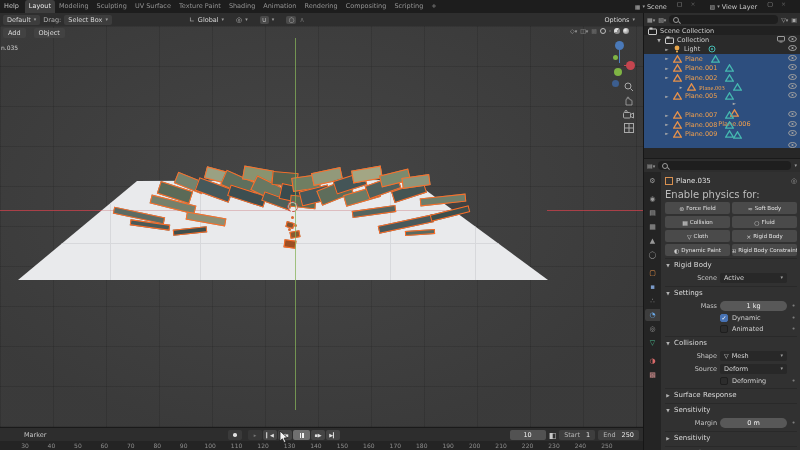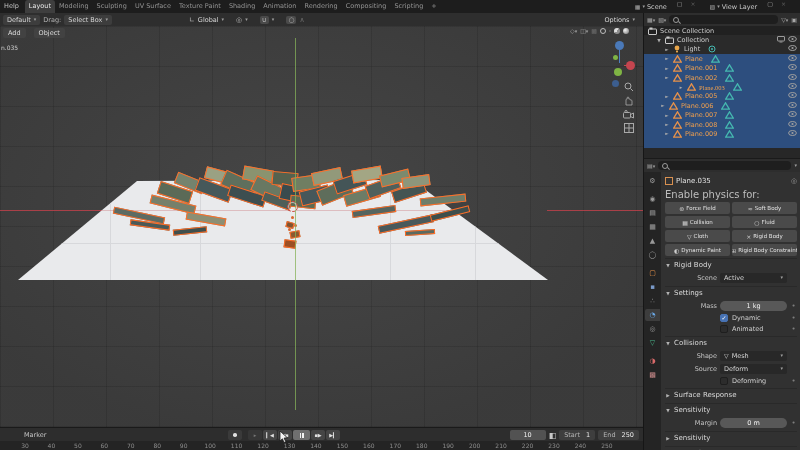--- a/index.html
+++ b/index.html
@@ -461,21 +461,21 @@
             <path d="M4.5 0.8 L8.4 7.2 L0.6 7.2 Z" fill="none" stroke="#45b8b0" stroke-width="1.3"></path>
           </svg>
         </span>
         <span class="ol-right">
           <span><svg width="9" height="6" viewBox="0 0 9 6">
               <ellipse cx="4.5" cy="3" rx="3.9" ry="2.5" fill="none" stroke="#9f9f9f"></ellipse>
               <circle cx="4.5" cy="3" r="1.1" fill="#9f9f9f"></circle>
             </svg></span>
         </span>
       </div>
-      <div class="ol-row selected" style="padding-left: 16px;">
+      <div class="ol-row selected" style="padding-left: 24px; flex-direction: column;">
         <span class="ol-arrow">►</span>
         <span class="ol-icon">
           <svg width="9" height="8" viewBox="0 0 9 8">
             <path d="M4.5 0.8 L8.4 7.2 L0.6 7.2 Z" fill="none" stroke="#e8924a" stroke-width="1.3"></path>
           </svg>
         </span>
         <span class="ol-name" style="color:#ef9f4e">Plane.006</span>
         <span class="ol-badge">
           <svg width="9" height="8" viewBox="0 0 9 8">
             <path d="M4.5 0.8 L8.4 7.2 L0.6 7.2 Z" fill="none" stroke="#45b8b0" stroke-width="1.3"></path>

